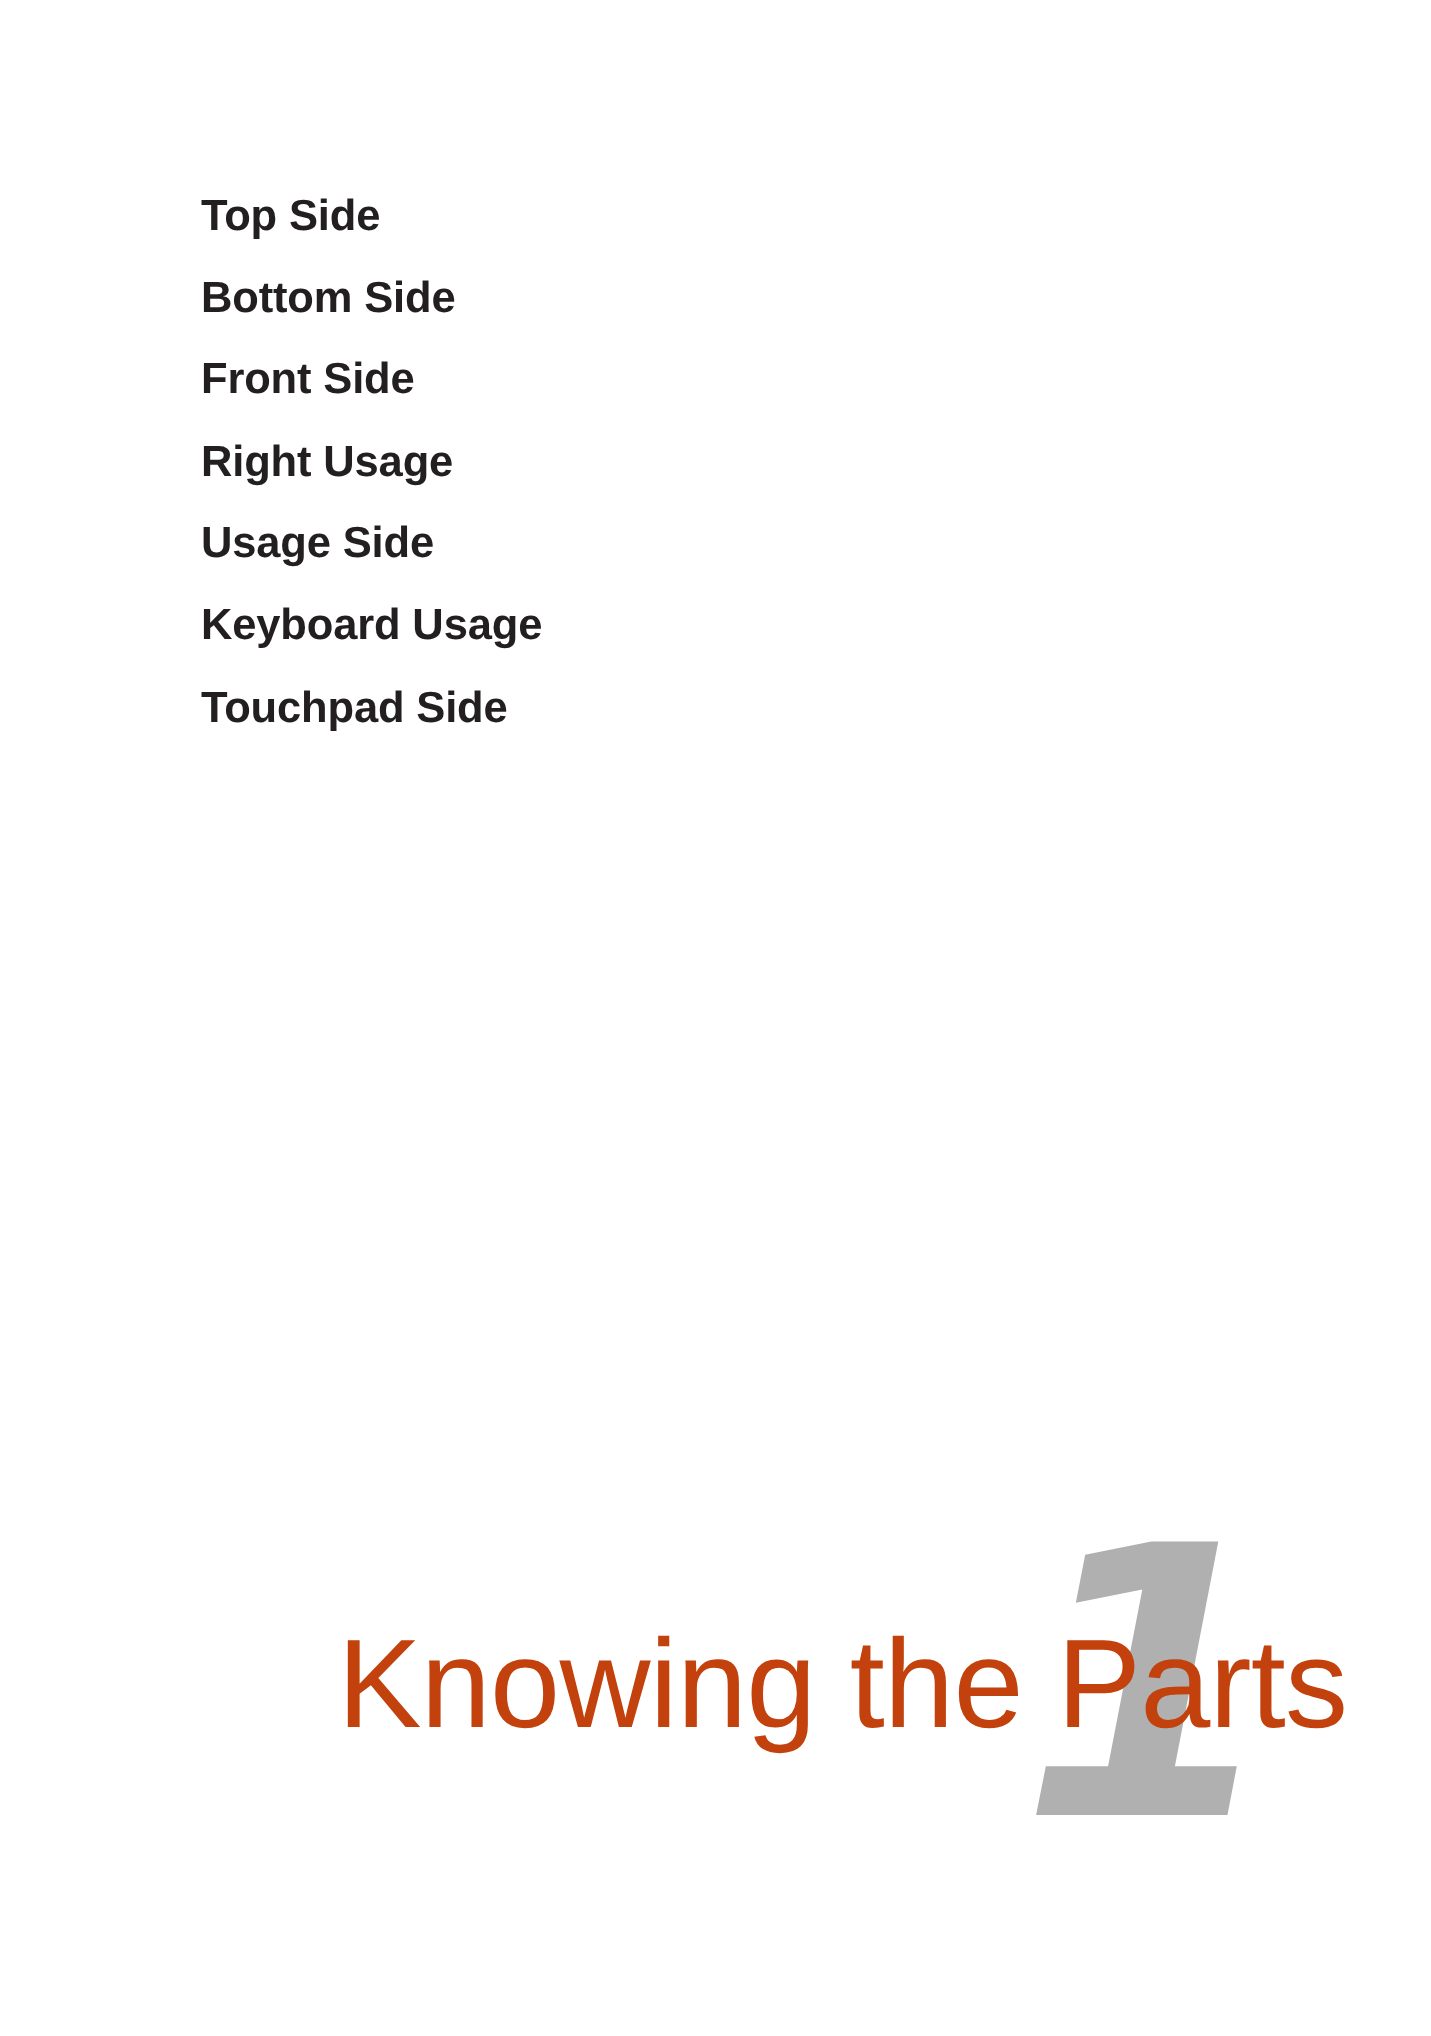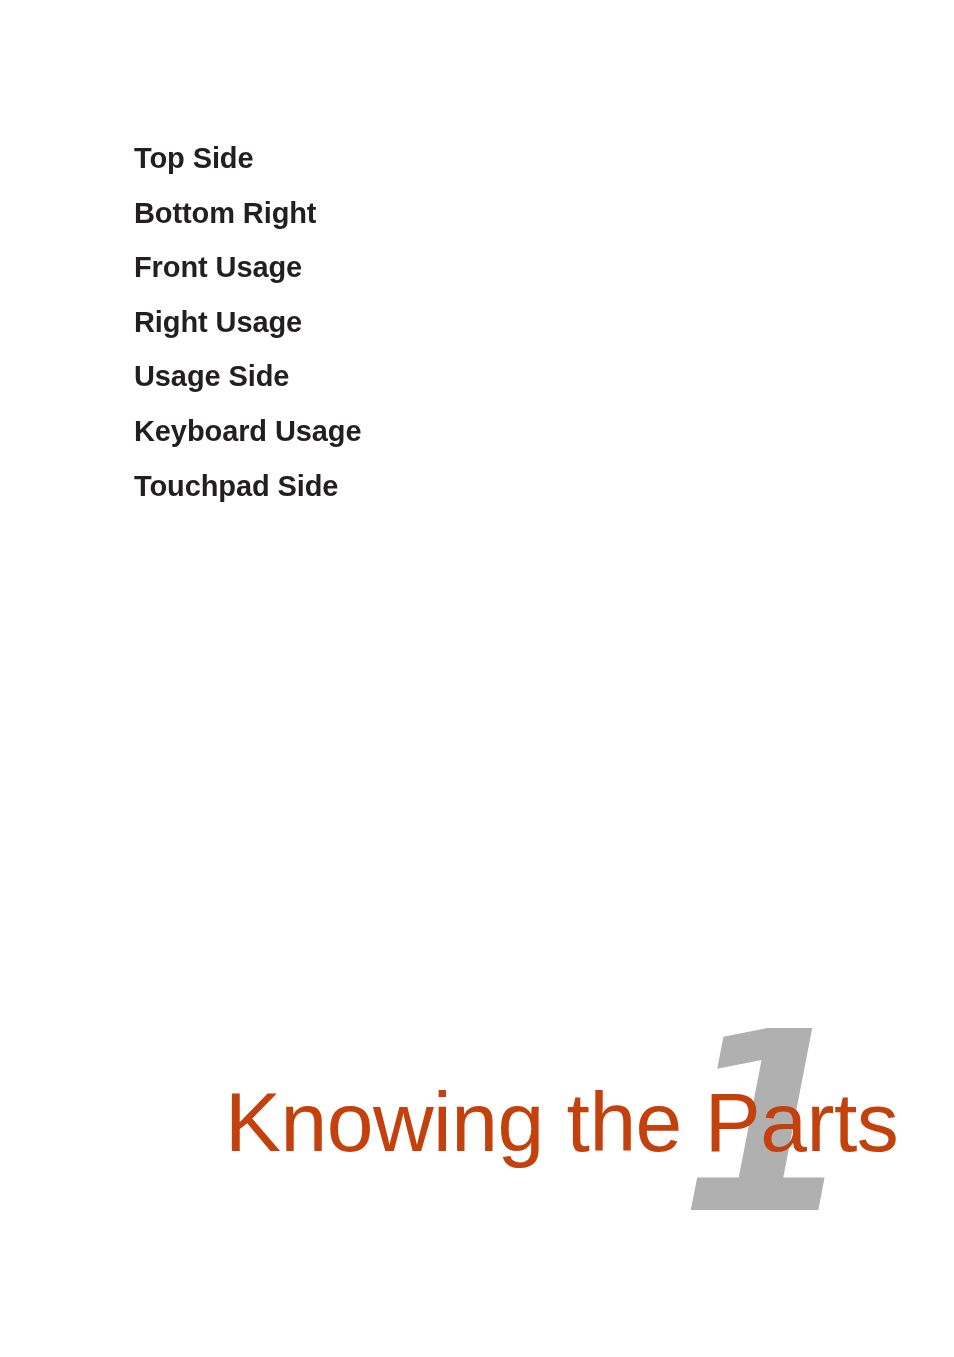--- a/index.html
+++ b/index.html
@@ -19,21 +19,21 @@
     position: relative;
     width: 954px;
     height: 1357px;
     background: #ffffff;
   }
 
   
   .toc-list {
     position: absolute;
     left: 134px;
-    top: 131px;
+    top: 117px;
     margin: 0;
     padding: 0;
     list-style: none;
   }
   .toc-item {
     font-family: "Liberation Sans", "DejaVu Sans", sans-serif;
     font-size: 29px;
     font-weight: bold;
     color: #231f20;
     line-height: 54.6px;
@@ -88,22 +88,22 @@
     white-space: nowrap;
   }
 </style>
 </head>
 <body>
 
 <div class="page">
 
   <ul class="toc-list">
     <li class="toc-item">Top Side</li>
-    <li class="toc-item">Bottom Right</li>
-    <li class="toc-item">Front Usage</li>
+    <li class="toc-item">Bottom Side</li>
+    <li class="toc-item">Front Side</li>
     <li class="toc-item">Right Usage</li>
     <li class="toc-item">Usage Side</li>
     <li class="toc-item">Keyboard Usage</li>
     <li class="toc-item">Touchpad Side</li>
   </ul>
 
   <div class="chapter-block">
 
     <div class="chapter-number">
       <svg viewBox="0 0 220 240" xmlns="http://www.w3.org/2000/svg" aria-hidden="true">

